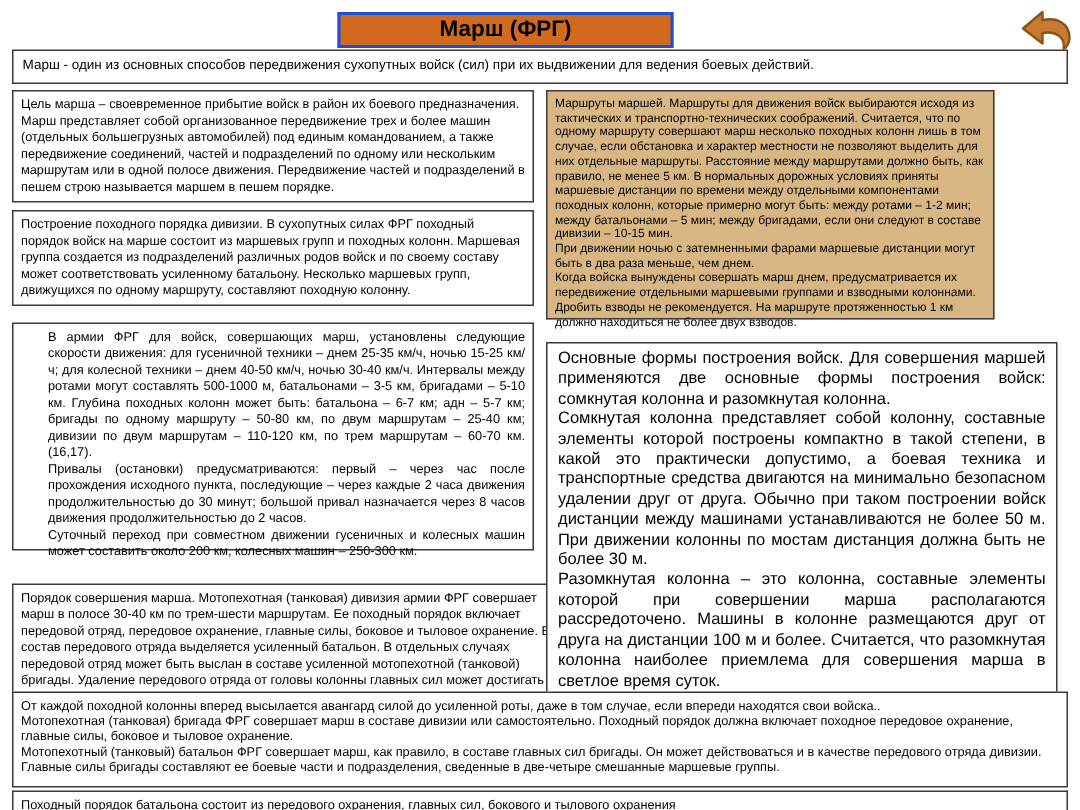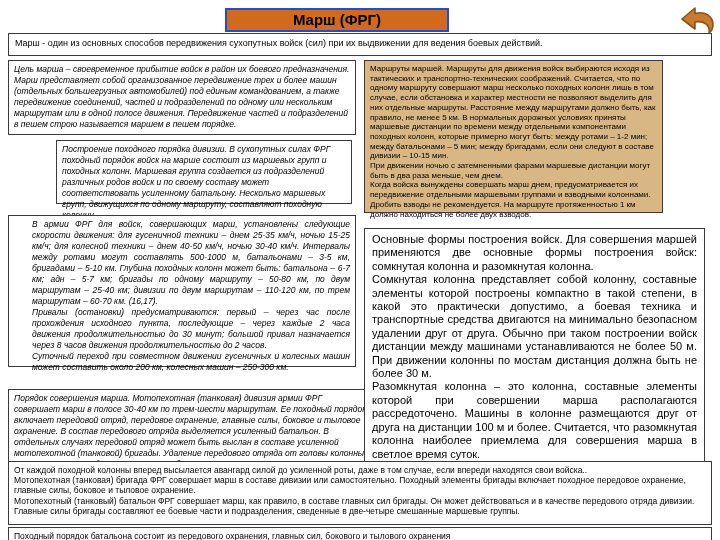--- a/index.html
+++ b/index.html
@@ -1,29 +1,29 @@
 <!DOCTYPE html>
 <html style="--title-bg: #D26A1E; --highlight-bg: #D9B784; --arrow-fill: #C87A30; --arrow-outline: #8A5418;"><head>
 <meta charset="utf-8">
 <style>
   html,body{margin:0;padding:0;background:#ffffff;}
   body{width:720px;height:540px;font-family:"Liberation Sans","DejaVu Sans",sans-serif;color:#000;}
   .slide{position:relative;width:720px;height:540px;background:#ffffff;overflow:hidden;}
   .box{position:absolute;box-sizing:border-box;background:#ffffff;border:1px solid #3a3a3a;padding:3px 5px;}
   .box p{margin:0;}
-  .small{font-size:8.5px;line-height:11px;letter-spacing:0;font-style:italic;}
+  .small{font-size:8.5px;line-height:11px;letter-spacing:0;}
   .tiny{font-size:8px;line-height:9.7px;}
   .big{font-size:11px;line-height:13.4px;}
   .just{text-align:justify;padding-left:23px;}
   .title-box{position:absolute;left:225px;top:8px;width:224px;height:24px;box-sizing:border-box;
     background:var(--title-bg,#D26A1E);border:2px solid #1d4ed8;
     font-size:15px;font-weight:bold;text-align:center;line-height:20px;}
   .intro-box{left:8px;top:33px;width:704px;height:23px;font-size:9px;line-height:15px;padding:2px 6px;}
   .goal-box{left:8px;top:60px;width:348px;height:75px;}
-  .formation-division-box{left:8px;top:140px;width:296px;height:64px;margin-left:48px;}
+  .formation-division-box{left:8px;top:140px;width:348px;height:64px;}
   .speeds-box{left:8px;top:215px;width:348px;height:152px;}
   .procedure-box{left:8px;top:389px;width:367px;height:85px;}
   .routes-box{left:364px;top:60px;width:299px;height:153px;background:var(--highlight-bg,#D9B784);}
   .formations-box{left:364px;top:228px;width:341px;height:239px;padding:4px 7px;}
   .vanguard-box{left:8px;top:461px;width:704px;height:64px;font-size:8.5px;line-height:10.2px;}
   .battalion-order-box{left:8px;top:527px;width:704px;height:13px;font-size:8.5px;line-height:10px;border-bottom:none;}
   .nav-arrow{position:absolute;left:678px;top:0px;width:40px;height:34px;cursor:pointer;}
 </style>
 </head>
 <body>
@@ -67,21 +67,21 @@
   </div>
 
   <div class="box big just formations-box">
     <p>Основные формы построения войск. Для совершения маршей применяются две основные формы построения войск: сомкнутая колонна и разомкнутая колонна.</p>
     <p>Сомкнутая колонна представляет собой колонну, составные элементы которой построены компактно в такой степени, в какой это практически допустимо, а боевая техника и транспортные средства двигаются на минимально безопасном удалении друг от друга. Обычно при таком построении войск дистанции между машинами устанавливаются не более 50 м. При движении колонны по мостам дистанция должна быть не более 30 м.</p>
     <p>Разомкнутая колонна – это колонна, составные элементы которой при совершении марша располагаются рассредоточено. Машины в колонне размещаются друг от друга на дистанции 100 м и более. Считается, что разомкнутая колонна наиболее приемлема для совершения марша в светлое время суток.</p>
   </div>
 
   <div class="box vanguard-box">
     <p>От каждой походной колонны вперед высылается авангард силой  до усиленной роты, даже в том случае, если впереди находятся  свои войска..</p>
-    <p>Мотопехотная (танковая) бригада ФРГ совершает марш в составе дивизии или самостоятельно. Походный элементы бригады включает походное передовое охранение, главные силы, боковое и тыловое охранение.</p>
+    <p>Мотопехотная (танковая) бригада ФРГ совершает марш в составе дивизии или самостоятельно. Походный порядок должна включает походное передовое охранение, главные силы, боковое и тыловое охранение.</p>
     <p>Мотопехотный (танковый) батальон ФРГ совершает марш, как правило, в составе главных сил бригады. Он может действоваться и в качестве  передового отряда дивизии.</p>
     <p>Главные силы бригады составляют ее боевые части и подразделения, сведенные в две-четыре смешанные маршевые группы.</p>
   </div>
 
   <div class="box battalion-order-box">
     <p>Походный порядок батальона состоит из передового охранения, главных сил, бокового и тылового охранения</p>
   </div>
 
 </div>
 

